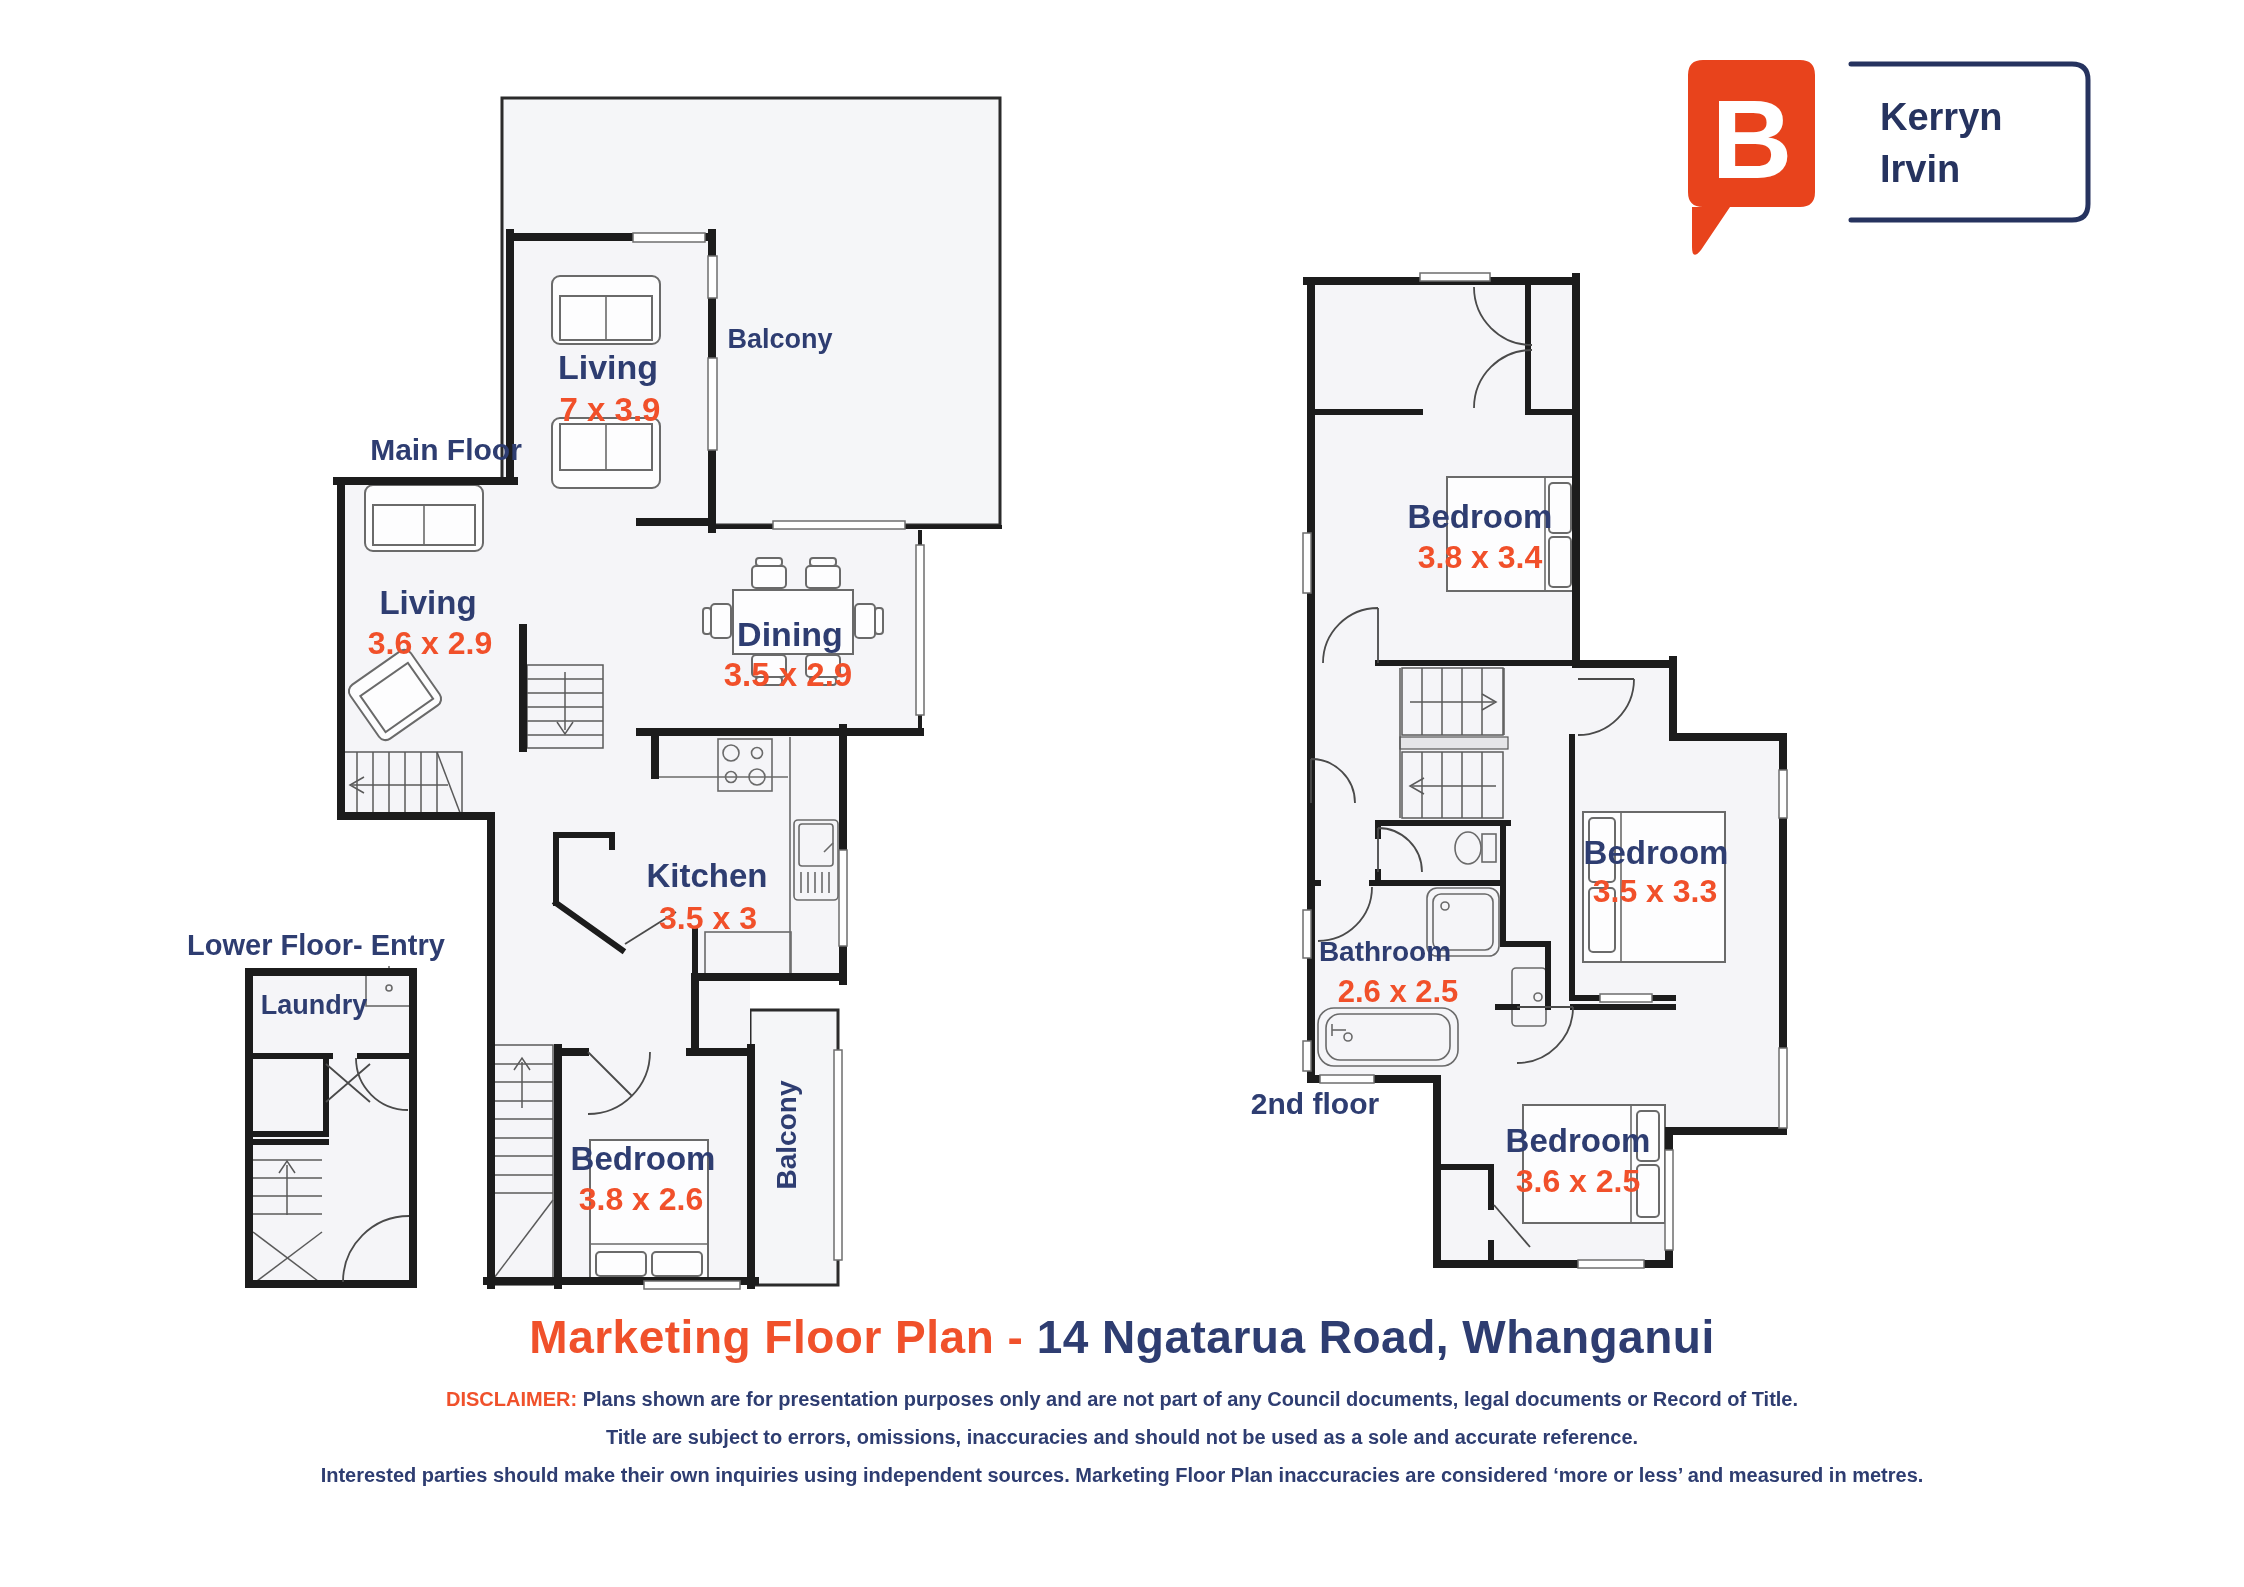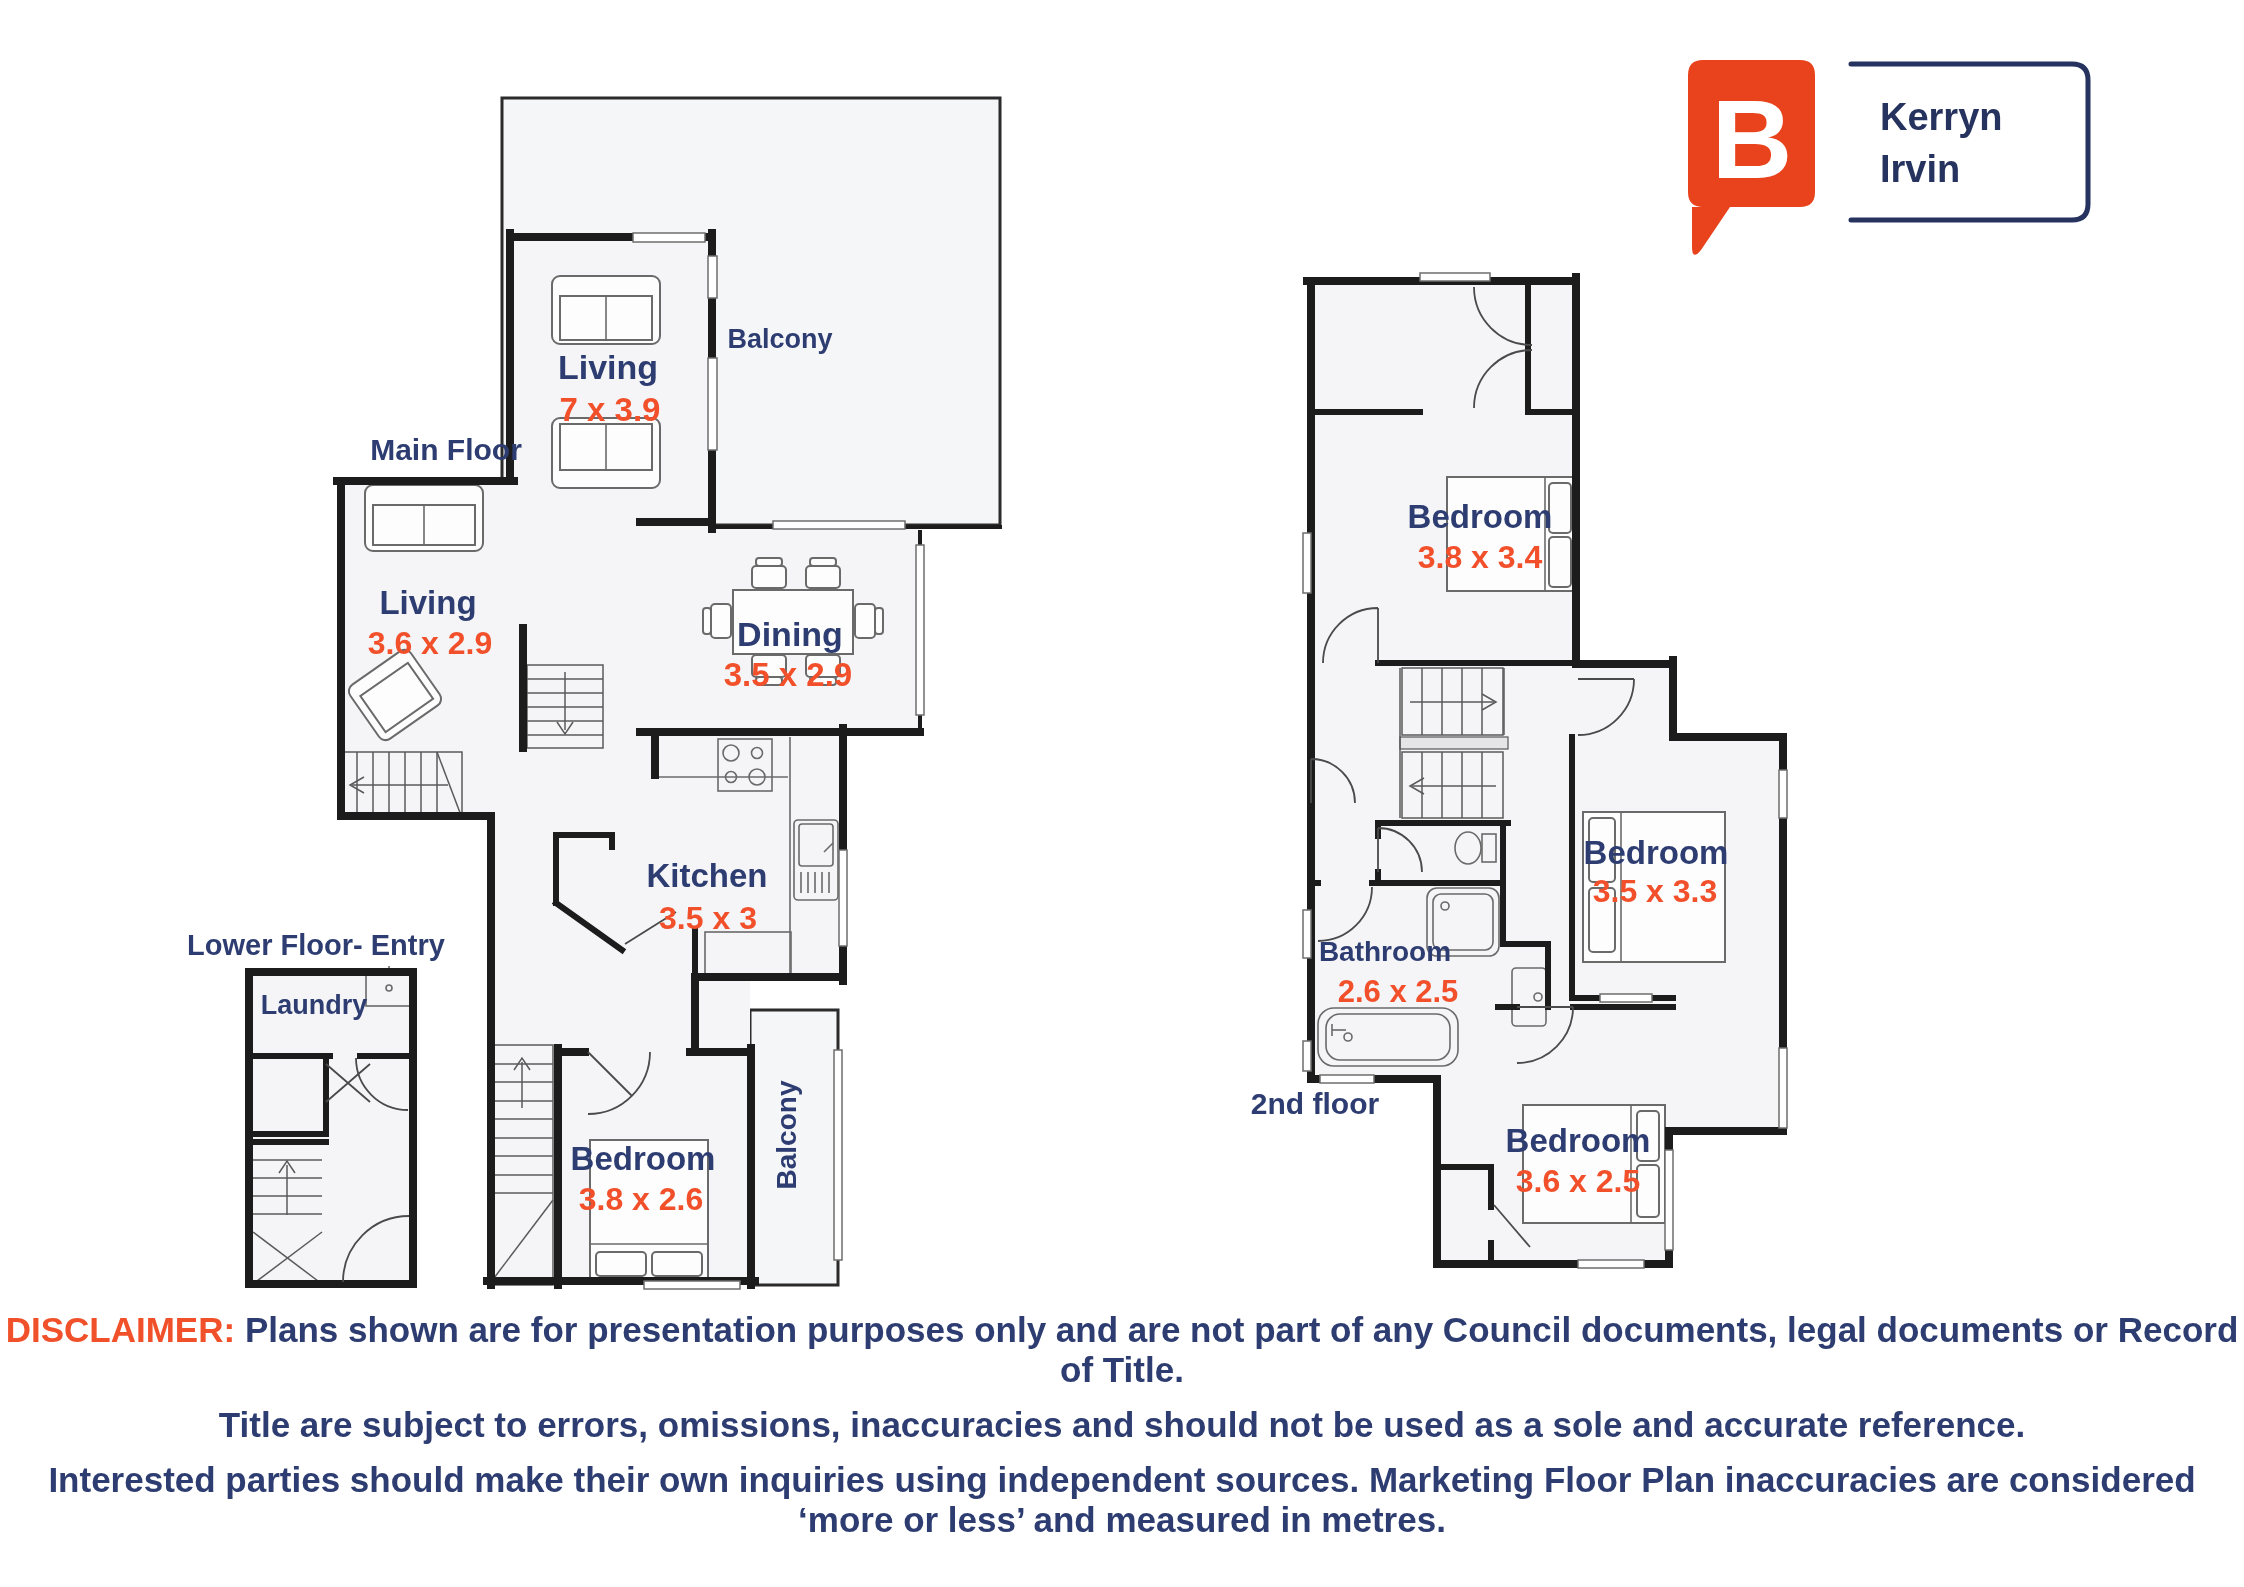--- a/index.html
+++ b/index.html
@@ -18,21 +18,21 @@
   .tread{fill:none;stroke:#5A5A5A;stroke-width:1.5}
   .land{fill:#E5E5E8;stroke:#555;stroke-width:1.2}
   .lbl{font-family:"Liberation Sans",sans-serif;font-weight:bold;fill:#2E3D71;text-anchor:middle}
   .dim{font-family:"Liberation Sans",sans-serif;font-weight:bold;fill:#F1502A;text-anchor:middle}
   .logo-name{font-family:"Liberation Sans",sans-serif;font-weight:bold;fill:#26335F}
   .footer{position:absolute;left:0;top:1310px;width:2244px;text-align:center;
           font-family:"Liberation Sans",sans-serif;font-weight:bold;color:#2E3D71}
   .footer h1{font-size:46px;margin:0 0 24px 0;letter-spacing:.5px}
   .footer h1 .t-orange{color:#F0512B}
   .footer h1 .t-navy{color:#2E3D71}
-  .footer p{font-size:35px;margin:0 0 15px 0}
+  .footer p{font-size:20px;margin:0 0 15px 0}
   .footer .dlabel{color:#F0512B}
 </style>
 </head>
 <body>
 
 <div id="page">
 
 <svg width="2244" height="1310" viewBox="0 0 2244 1310">
 
   <g>
@@ -285,18 +285,19 @@
   <g>
     <path fill="#E8431C" d="M1703,60 H1800 Q1815,60 1815,75 V192 Q1815,207 1800,207 H1730 L1701,250 Q1692,261 1692,247 V207 H1703 Q1688,207 1688,192 V75 Q1688,60 1703,60 Z"></path>
     <text x="1752" y="178" font-size="112" font-weight="bold" fill="#FFFFFF" text-anchor="middle" font-family="Liberation Sans, sans-serif">B</text>
     <path fill="none" stroke="#26335F" stroke-width="5" stroke-linecap="round" d="M1851,64 H2072 Q2088,64 2088,80 V204 Q2088,220 2072,220 H1851"></path>
     <text class="logo-name" x="1880" y="130" font-size="38">Kerryn</text>
     <text class="logo-name" x="1880" y="182" font-size="38">Irvin</text>
   </g>
 </svg>
 
 <div class="footer">
+  <h1><span class="t-orange">Marketing Floor Plan -</span> <span class="t-navy">14 Ngatarua Road, Whanganui</span></h1>
   <p><span class="dlabel">DISCLAIMER:</span> <span>Plans shown are for presentation purposes only and are not part of any Council documents, legal documents or Record of Title.</span></p>
   <p>Title are subject to errors, omissions, inaccuracies and should not be used as a sole and accurate reference.</p>
   <p>Interested parties should make their own inquiries using independent sources. Marketing Floor Plan inaccuracies are considered ‘more or less’ and measured in metres.</p>
 </div>
 
 </div>
 
 </body></html>

